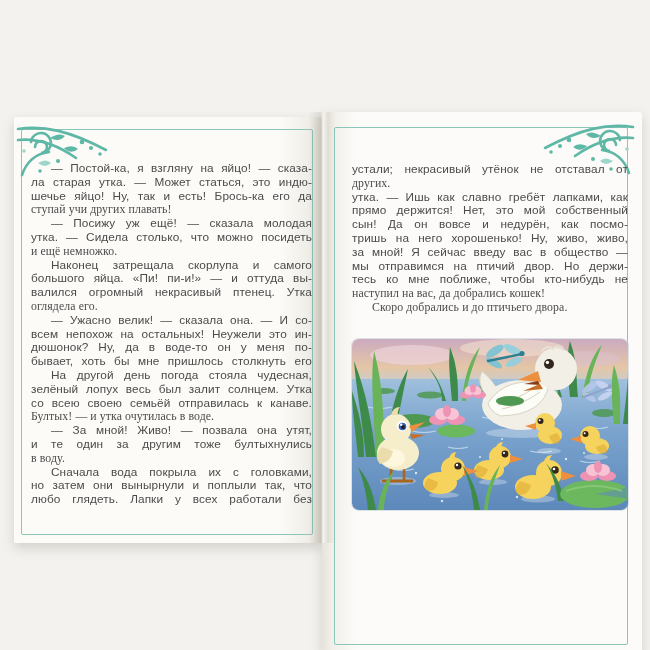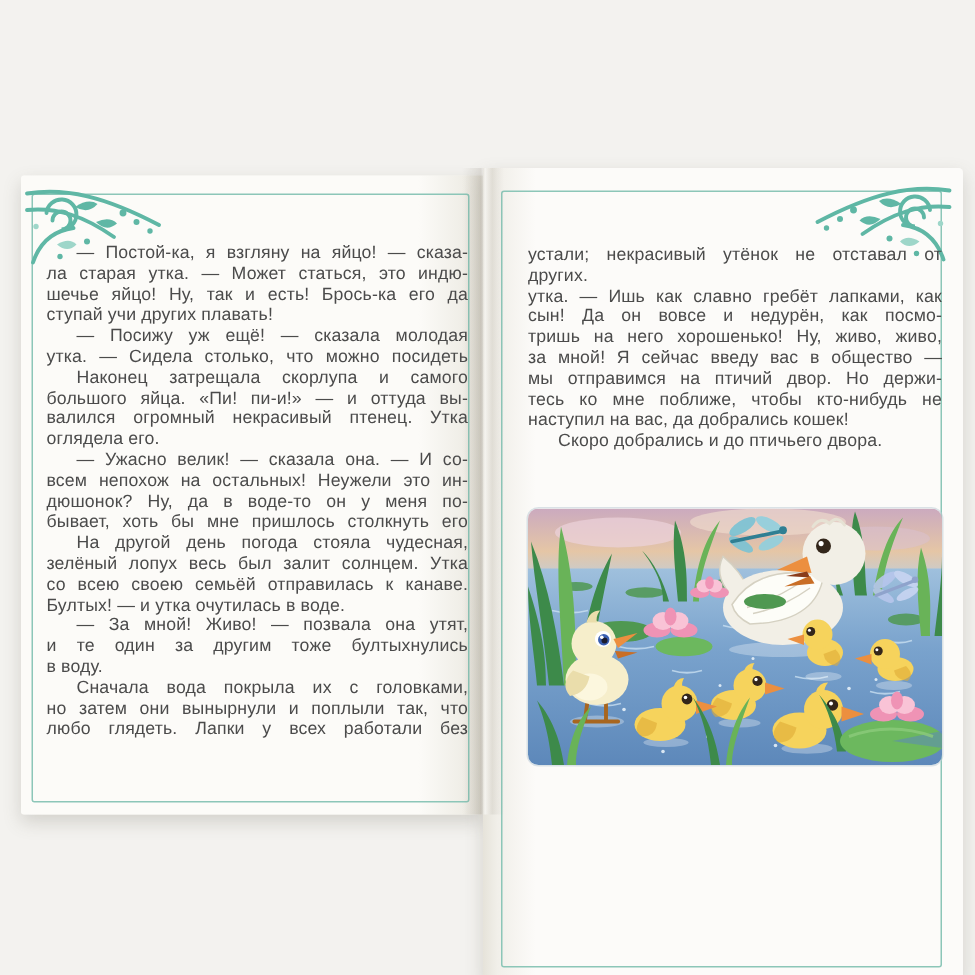--- a/index.html
+++ b/index.html
@@ -44,21 +44,21 @@
   .corner-right{right:7px;top:9px;transform:scaleX(-1);}
   .text-block{
     position:absolute;
     font-size:11.8px;line-height:13.8px;color:var(--text,#4b4b4b);
     letter-spacing:.1px;
   }
   .text-left{left:17px;top:45px;width:281px;}
   .text-right{left:30px;top:51px;width:276px;}
   .line{text-align:justify;text-align-last:justify;}
   .line.first{padding-left:20px;}
-  .line.last{text-align-last:left;}
+  .line.last{text-align-last:left;font-family:Liberation Serif, serif;}
   .illustration{
     position:absolute;left:30px;top:227px;width:276px;height:171px;
     border-radius:7px;overflow:hidden;
     box-shadow:0 0 0 1px rgba(190,205,215,.55);
   }
   .illustration svg{display:block;width:100%;height:100%;}
 </style>
 </head>
 <body>
 
@@ -85,20 +85,21 @@
           <circle cx="8" cy="28" r="1.8" style="fill:var(--accent_light)"></circle>
       </g>
     </svg>
     <div class="text-block text-left" id="left-text">
         <div class="line first">— Постой-ка, я взгляну на яйцо! — сказа-</div>
         <div class="line">ла старая утка. — Может статься, это индю-</div>
         <div class="line">шечье яйцо! Ну, так и есть! Брось-ка его да</div>
         <div class="line last">ступай учи других плавать!</div>
         <div class="line first">— Посижу уж ещё! — сказала молодая</div>
         <div class="line">утка. — Сидела столько, что можно посидеть</div>
+        <div class="line last">и ещё немножко.</div>
         <div class="line first">Наконец затрещала скорлупа и самого</div>
         <div class="line">большого яйца. «Пи! пи-и!» — и оттуда вы-</div>
         <div class="line">валился огромный некрасивый птенец. Утка</div>
         <div class="line last">оглядела его.</div>
         <div class="line first">— Ужасно велик! — сказала она. — И со-</div>
         <div class="line">всем непохож на остальных! Неужели это ин-</div>
         <div class="line">дюшонок? Ну, да в воде-то он у меня по-</div>
         <div class="line">бывает, хоть бы мне пришлось столкнуть его</div>
         <div class="line first">На другой день погода стояла чудесная,</div>
         <div class="line">зелёный лопух весь был залит солнцем. Утка</div>
@@ -131,20 +132,21 @@
         <circle cx="84" cy="31" r="1.8"></circle>
           <circle cx="42" cy="38" r="2"></circle>
         <circle cx="24" cy="48" r="1.8"></circle>
           <circle cx="8" cy="28" r="1.8" style="fill:var(--accent_light)"></circle>
       </g>
     </svg>
     <div class="text-block text-right" id="right-text">
         <div class="line">устали; некрасивый утёнок не отставал от</div>
         <div class="line last">других.</div>
         <div class="line">утка. — Ишь как славно гребёт лапками, как</div>
+        <div class="line">прямо держится! Нет, это мой собственный</div>
         <div class="line">сын! Да он вовсе и недурён, как посмо-</div>
         <div class="line">тришь на него хорошенько! Ну, живо, живо,</div>
         <div class="line">за мной! Я сейчас введу вас в общество —</div>
         <div class="line">мы отправимся на птичий двор. Но держи-</div>
         <div class="line">тесь ко мне поближе, чтобы кто-нибудь не</div>
         <div class="line last">наступил на вас, да добрались кошек!</div>
         <div class="line first last">Скоро добрались и до птичьего двора.</div>
       </div>
 
     <div class="illustration" role="img" aria-label="Белая мама-утка и шесть утят плавают в пруду среди камышей, кувшинок и стрекоз">

